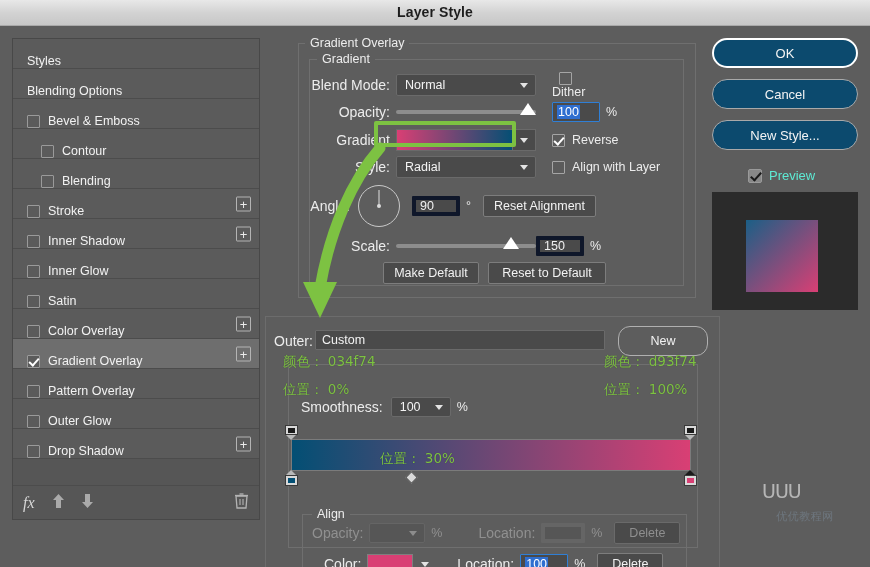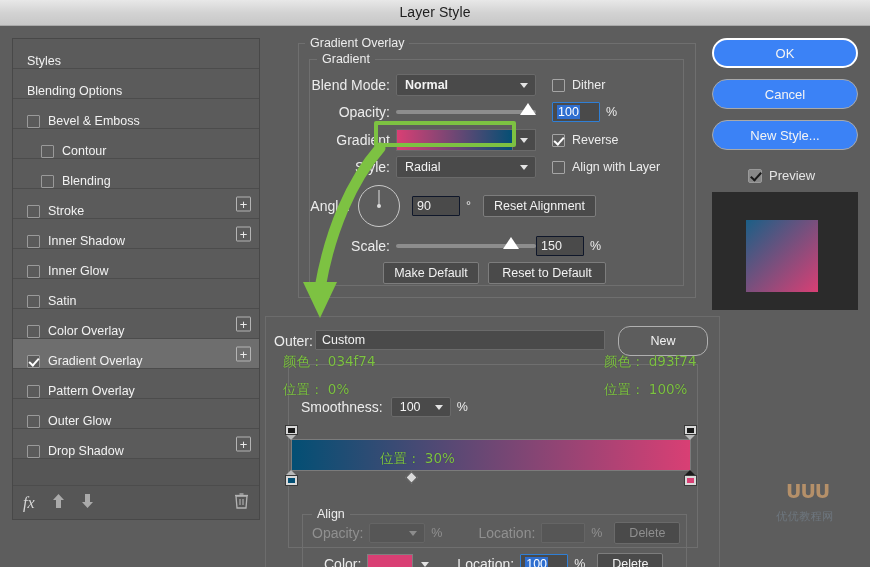--- a/index.html
+++ b/index.html
@@ -30,21 +30,21 @@
     border-bottom: 1px solid #a9a9a9;
     box-sizing: border-box;
   }
   .titlebar-text {
     position: absolute;
     left: 0; right: 0;
     top: 4px;
     text-align: center;
     font-size: 14px;
     color: #1d1d1d;
-    font-weight: normal;
+    font-weight: bold;
     letter-spacing: .1px;
   }
 
   
   .sidebar {
     position: absolute;
     left: 12px; top: 38px;
     width: 248px; height: 482px;
     background: #565656;
     border: 1px solid #484848;
@@ -193,21 +193,21 @@
     position: absolute;
     right: 7px; top: 50%;
     margin-top: -2px;
     width: 0; height: 0;
     border-left: 4px solid transparent;
     border-right: 4px solid transparent;
     border-top: 5px solid #e4e4e4;
   }
   .numfield {
     background: #4a4a4a;
-    border: 1px solid #0f172a;
+    border: 4px solid #0f172a;
     box-sizing: border-box;
     height: 20px;
     color: #f0f0f0;
     font-size: 12.5px;
     display: flex;
     align-items: center;
     padding-left: 4px;
     border-radius: 1px;
   }
   .numfield.focus {
@@ -476,37 +476,37 @@
   .right-panel {
     position: absolute;
     left: 712px; top: 30px;
     width: 150px; height: 300px;
   }
   .rbtn {
     position: absolute;
     left: 0;
     width: 146px; height: 30px;
     border-radius: 15px;
-    background: #3b82f6;
+    background: #0c4a6e;
     border: 1px solid #a9a9a9;
     color: #f4f4f4;
     font-size: 13px;
     display: flex;
     align-items: center;
     justify-content: center;
     box-sizing: border-box;
   }
   .rbtn.primary { border: 2px solid #ffffff; }
   .preview-row {
     position: absolute;
     left: 36px; top: 138px;
     display: flex;
     align-items: center;
     font-size: 13px;
-    color: #e5e5e5;
+    color: #5eead4;
   }
   .cb3 {
     width: 14px; height: 14px;
     border: 1px solid #9a9a9a;
     background: #888888;
     margin-right: 7px;
     box-sizing: border-box;
     position: relative;
     flex: none;
     border-radius: 2px;
@@ -566,24 +566,24 @@
     left: 0; bottom: 0;
     width: 86px;
     text-align: center;
     font-size: 11px;
     color: #7b8b9a;
     font-family: "DejaVu Sans", sans-serif;
     letter-spacing: .5px;
   }
   .wm-mark {
     position: absolute;
-    left: 24px; top: 0;
+    left: 0; top: 0;
     font-size: 19px;
-    color: #fdba74;
-    font-weight: bold;
+    color: #ffffff;
+    font-weight: normal;
     font-family: "DejaVu Sans", sans-serif;
     letter-spacing: -1px;
   }
 </style>
 </head>
 <body>
 
 <div id="app">
 
   <div class="titlebar">
@@ -677,25 +677,25 @@
 
   <div class="main-panel">
 
     <div class="group-go"></div>
     <div class="group-legend legend-go">Gradient Overlay</div>
     <div class="group-grad"></div>
     <div class="group-legend legend-grad">Gradient</div>
 
     <div class="frow" style="left:40px; top:44px;">
       <span class="flabel" style="width:85px;">Blend Mode:</span>
-      <div class="select" style="width:140px; margin-left:6px;font-weight:bold;">
+      <div class="select" style="width:140px; margin-left:6px;">
         <span>Normal</span>
         <span class="chev"></span>
       </div>
-      <div class="checkrow" style="margin-left:16px;">
+      <div class="checkrow" style="margin-left:16px;flex-direction:column;">
         <span class="cb2"></span>
         <span>Dither</span>
       </div>
     </div>
 
     <div class="frow" style="left:40px; top:71px;">
       <span class="flabel" style="width:85px;">Opacity:</span>
       <div style="width:140px; margin-left:6px; position:relative;">
         <div class="slider-track"></div>
         <div class="slider-knob" style="left:124px;"></div>

